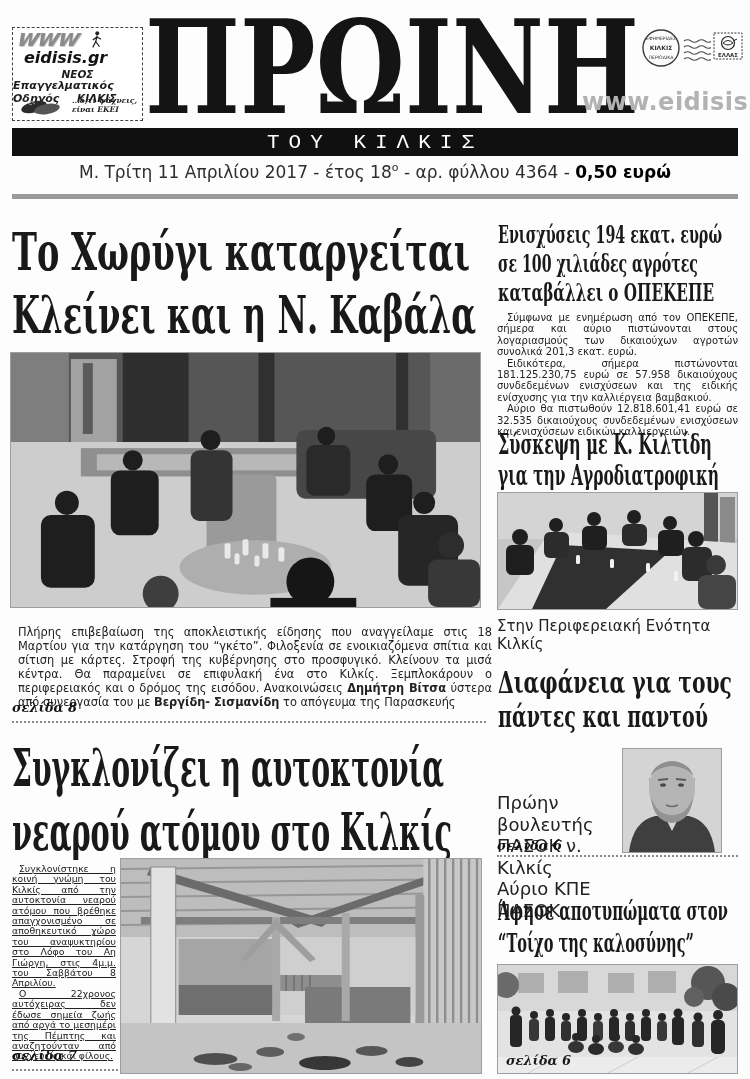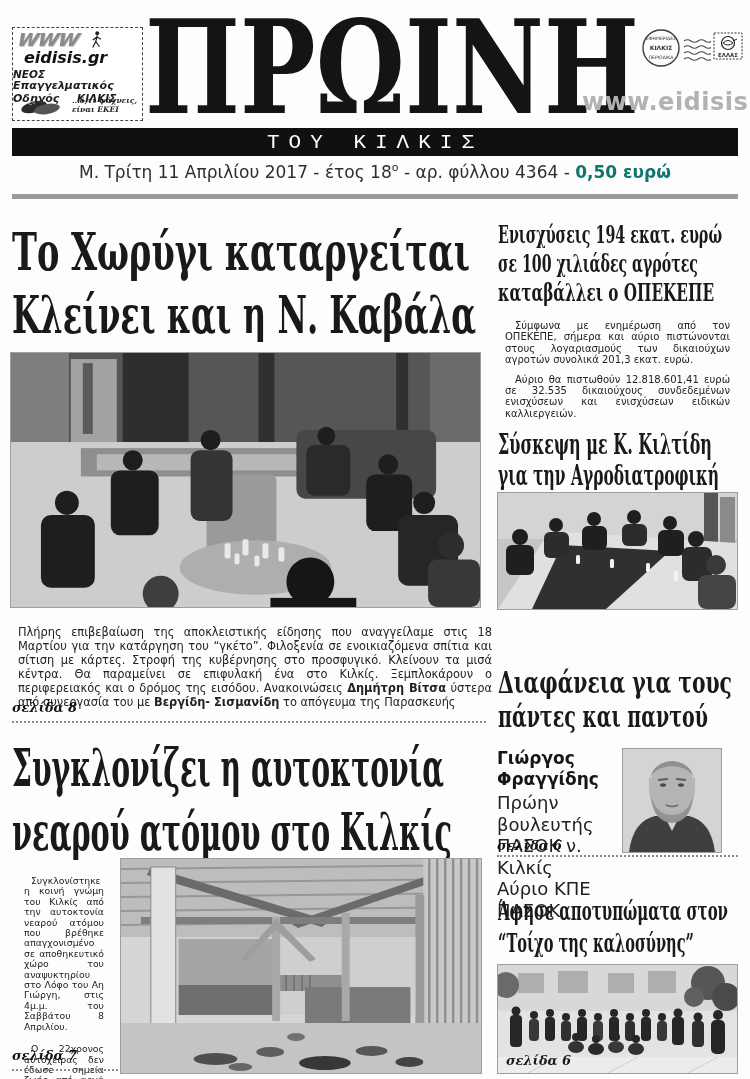--- a/index.html
+++ b/index.html
@@ -5,65 +5,65 @@
   html,body{margin:0;padding:0;background:#ffffff;}
   .page{position:relative;width:750px;height:1079px;background:#fdfdfd;overflow:hidden;
         font-family:"DejaVu Sans","Liberation Sans",sans-serif;color:#1c1c1c;}
 
   
   .promo-box{position:absolute;left:12px;top:27px;width:129px;height:92px;border:1px dashed #444;background:#fff;overflow:hidden;}
   .www-text{position:absolute;left:5px;top:-4px;display:inline-block;transform:skewX(-12deg);
             font:italic 900 24px "DejaVu Sans",sans-serif;letter-spacing:-2px;color:#8b8b8b;text-shadow:1px 1px 0 #cfcfcf;}
   .walker{position:absolute;left:76px;top:2px;width:15px;height:20px;}
   .promo-site{position:absolute;left:11px;top:20px;font:italic 700 16px "DejaVu Sans",sans-serif;color:#111;}
-  .promo-line1{position:absolute;left:0;top:40px;width:100%;text-align:left;font:italic 700 10.5px "DejaVu Sans",sans-serif;}
+  .promo-line1{position:absolute;left:0;top:40px;width:100%;text-align:center;font:italic 700 10.5px "DejaVu Sans",sans-serif;}
   .promo-line2{position:absolute;left:0;top:51px;width:100%;text-align:left;font:italic 700 11px "DejaVu Sans",sans-serif;}
   .promo-line3{position:absolute;left:64px;top:64px;font:italic 700 10.5px "DejaVu Sans",sans-serif;}
   .shoes{position:absolute;left:6px;top:66px;width:44px;height:22px;}
   .promo-tag{position:absolute;right:5px;top:68px;font:italic 700 7.5px "DejaVu Serif",serif;color:#222;line-height:1.25;}
 
   .title-svg{position:absolute;left:142px;top:6px;width:500px;height:121px;}
   .title-text{font-family:"DejaVu Serif","Liberation Serif",serif;font-weight:700;fill:#141414;}
   .website{position:absolute;left:582px;top:88px;font:700 24px "DejaVu Sans",sans-serif;color:#b2b2b2;letter-spacing:.5px;}
   .stamps{position:absolute;left:641px;top:20px;width:104px;height:56px;}
   .postmark{position:absolute;left:0;top:8px;width:40px;height:40px;}
   .waves{position:absolute;left:42px;top:18px;width:28px;height:24px;}
   .stamp{position:absolute;left:72px;top:12px;width:30px;height:28px;}
   .pm-tiny{font-family:"DejaVu Sans",sans-serif;fill:#333;}
 
   .banner{position:absolute;left:12px;top:128px;width:726px;height:28px;background:#101010;
           display:flex;align-items:center;justify-content:center;}
   .banner span{font-family:Liberation Mono, monospace;font-size:21px;color:#fff;letter-spacing:9px;}
   .dateline{position:absolute;left:0;top:161px;width:750px;text-align:center;font-size:17px;color:#2e2e2e;}
   .dateline sup{font-size:11px;}
-  .dateline b{color:#0f766e;}
+  .dateline b{color:#000000;}
   .gray-rule{position:absolute;left:12px;top:194px;width:726px;height:5px;background:#9b9b9b;}
 
   
   .hl-text{font-family:"DejaVu Serif","Liberation Serif",serif;font-weight:700;fill:#191919;}
   .photo{position:absolute;border:1px solid #9e9e9e;box-sizing:border-box;background:#ddd;}
   .photo svg{display:block;width:100%;height:100%;}
   .pageref{position:absolute;font:italic 700 13px "DejaVu Serif",serif;color:#111;border-bottom:2px dotted #8a8a8a;padding-bottom:6px;}
   .dotrule{position:absolute;border-bottom:2px dotted #8a8a8a;}
 
   
   .lead-hl{position:absolute;left:10px;top:220px;width:478px;height:122px;}
   .lead-photo{left:10px;top:352px;width:471px;height:256px;}
   .lead-body{position:absolute;left:12px;top:620px;width:474px;font-size:11.4px;line-height:1.22;text-align:justify;color:#222;margin:6px;}
   .lead-pageref{left:12px;top:700px;width:474px;}
   .suicide-hl{position:absolute;left:10px;top:744px;width:478px;height:116px;}
   .suicide-col{position:absolute;left:12px;top:864px;width:104px;font-size:9.3px;line-height:1.12;text-align:justify;color:#222;}
-  .suicide-col p{margin:12px;text-indent:7px;}
+  .suicide-col p{margin:0;text-indent:7px;text-decoration:underline;}
   .suicide-pageref{left:12px;top:1048px;width:230px;}
   .warehouse-photo{left:120px;top:858px;width:362px;height:216px;}
 
   
   .op-hl{position:absolute;left:497px;top:222px;width:241px;height:84px;}
   .op-body{position:absolute;left:497px;top:312px;width:241px;font-size:10px;line-height:1.14;text-align:justify;color:#222;}
-  .op-body p{margin:8px;text-indent:10px;}
+  .op-body p{margin:0;text-indent:10px;}
   .kil-hl{position:absolute;left:497px;top:430px;width:241px;height:60px;}
   .kil-photo{left:497px;top:492px;width:241px;height:118px;}
   .kil-caption{position:absolute;left:497px;top:617px;width:241px;font-size:15px;color:#222;}
   .kil-pageref{left:497px;top:640px;width:241px;padding-bottom:4px;}
   .fra-hl{position:absolute;left:497px;top:666px;width:241px;height:68px;}
   .fra-name{position:absolute;left:497px;top:748px;width:122px;font:700 17px "DejaVu Sans",sans-serif;line-height:1.24;color:#161616;}
   .fra-roles{position:absolute;left:497px;top:792px;width:122px;font-size:18px;line-height:1.2;color:#222;}
   .fra-pageref{left:497px;top:838px;width:120px;border-bottom:none;}
   .fra-rule{left:497px;top:855px;width:241px;}
   .fra-portrait{left:622px;top:748px;width:100px;height:105px;}
@@ -260,20 +260,21 @@
     </svg>
   </div>
 
   <svg class="op-hl" viewBox="0 0 241 84">
     <text class="hl-text" x="1" y="21" font-size="25" textLength="224" lengthAdjust="spacingAndGlyphs">Ενισχύσεις 194 εκατ. ευρώ</text>
     <text class="hl-text" x="1" y="50" font-size="25" textLength="200" lengthAdjust="spacingAndGlyphs">σε 100 χιλιάδες αγρότες</text>
     <text class="hl-text" x="1" y="79" font-size="25" textLength="216" lengthAdjust="spacingAndGlyphs">καταβάλλει ο ΟΠΕΚΕΠΕ</text>
   </svg>
   <div class="op-body">
     <p>Σύμφωνα με ενημέρωση από τον ΟΠΕΚΕΠΕ, σήμερα και αύριο πιστώνονται στους λογαριασμούς των δικαιούχων αγροτών συνολικά 201,3 εκατ. ευρώ.</p>
+    <p>Ειδικότερα, σήμερα πιστώνονται 181.125.230,75 ευρώ σε 57.958 δικαιούχους συνδεδεμένων ενισχύσεων και της ειδικής ενίσχυσης για την καλλιέργεια βαμβακιού.</p>
     <p>Αύριο θα πιστωθούν 12.818.601,41 ευρώ σε 32.535 δικαιούχους συνδεδεμένων ενισχύσεων και ενισχύσεων ειδικών καλλιεργειών.</p>
   </div>
 
   <svg class="kil-hl" viewBox="0 0 241 60">
     <text class="hl-text" x="1" y="24" font-size="27" textLength="214" lengthAdjust="spacingAndGlyphs">Σύσκεψη με Κ. Κιλτίδη</text>
     <text class="hl-text" x="1" y="55" font-size="27" textLength="221" lengthAdjust="spacingAndGlyphs">για την Αγροδιατροφική</text>
   </svg>
 
   <div class="photo kil-photo">
     <svg viewBox="0 0 239 116" preserveAspectRatio="none">
@@ -301,30 +302,27 @@
       </g>
       <g fill="#f2f2f2">
         <rect x="78" y="62" width="4" height="9" rx="1.5"></rect>
           <rect x="112" y="66" width="4" height="9" rx="1.5"></rect>
         <rect x="148" y="70" width="4" height="9" rx="1.5"></rect>
           <rect x="176" y="78" width="4" height="10" rx="1.5"></rect>
       </g>
     </svg>
   </div>
 
+  <div class="kil-caption">Στην Περιφερειακή Ενότητα Κιλκίς</div>
 
   <svg class="fra-hl" viewBox="0 0 241 68">
     <text class="hl-text" x="1" y="27" font-size="30" textLength="234" lengthAdjust="spacingAndGlyphs">Διαφάνεια για τους</text>
     <text class="hl-text" x="1" y="61" font-size="30" textLength="210" lengthAdjust="spacingAndGlyphs">πάντες και παντού</text>
   </svg>
 
-  <div class="fra-name">
-    <div>Γιώργος</div>
-    <div>Φραγγίδης</div>
-  </div>
   <div class="fra-roles">
     <div>Πρώην βουλευτής</div>
     <div>ΠΑΣΟΚ ν. Κιλκίς</div>
     <div>Αύριο ΚΠΕ ΠΑΣΟΚ</div>
   </div>
   <div class="pageref fra-pageref">σελίδα 6</div>
   <div class="dotrule fra-rule"></div>
 
   <div class="photo fra-portrait">
     <svg viewBox="0 0 98 103" preserveAspectRatio="none">

